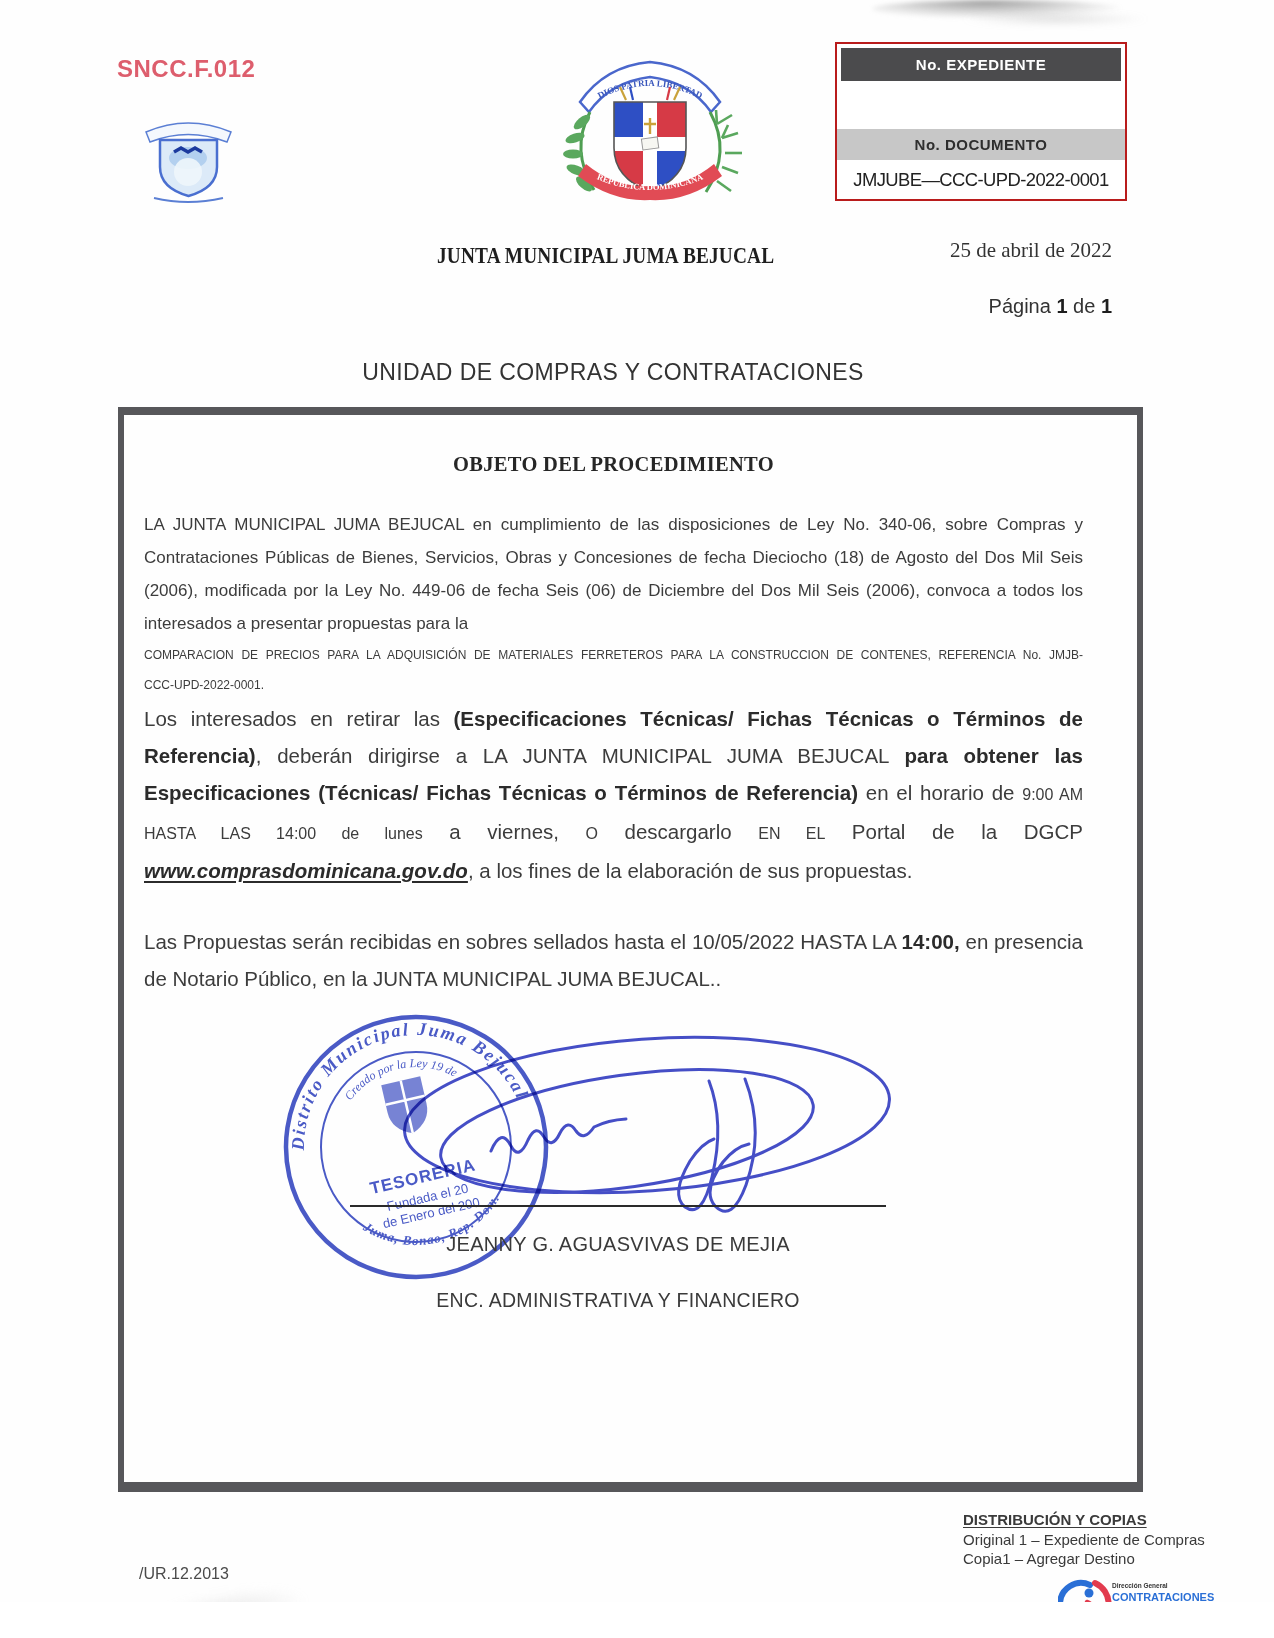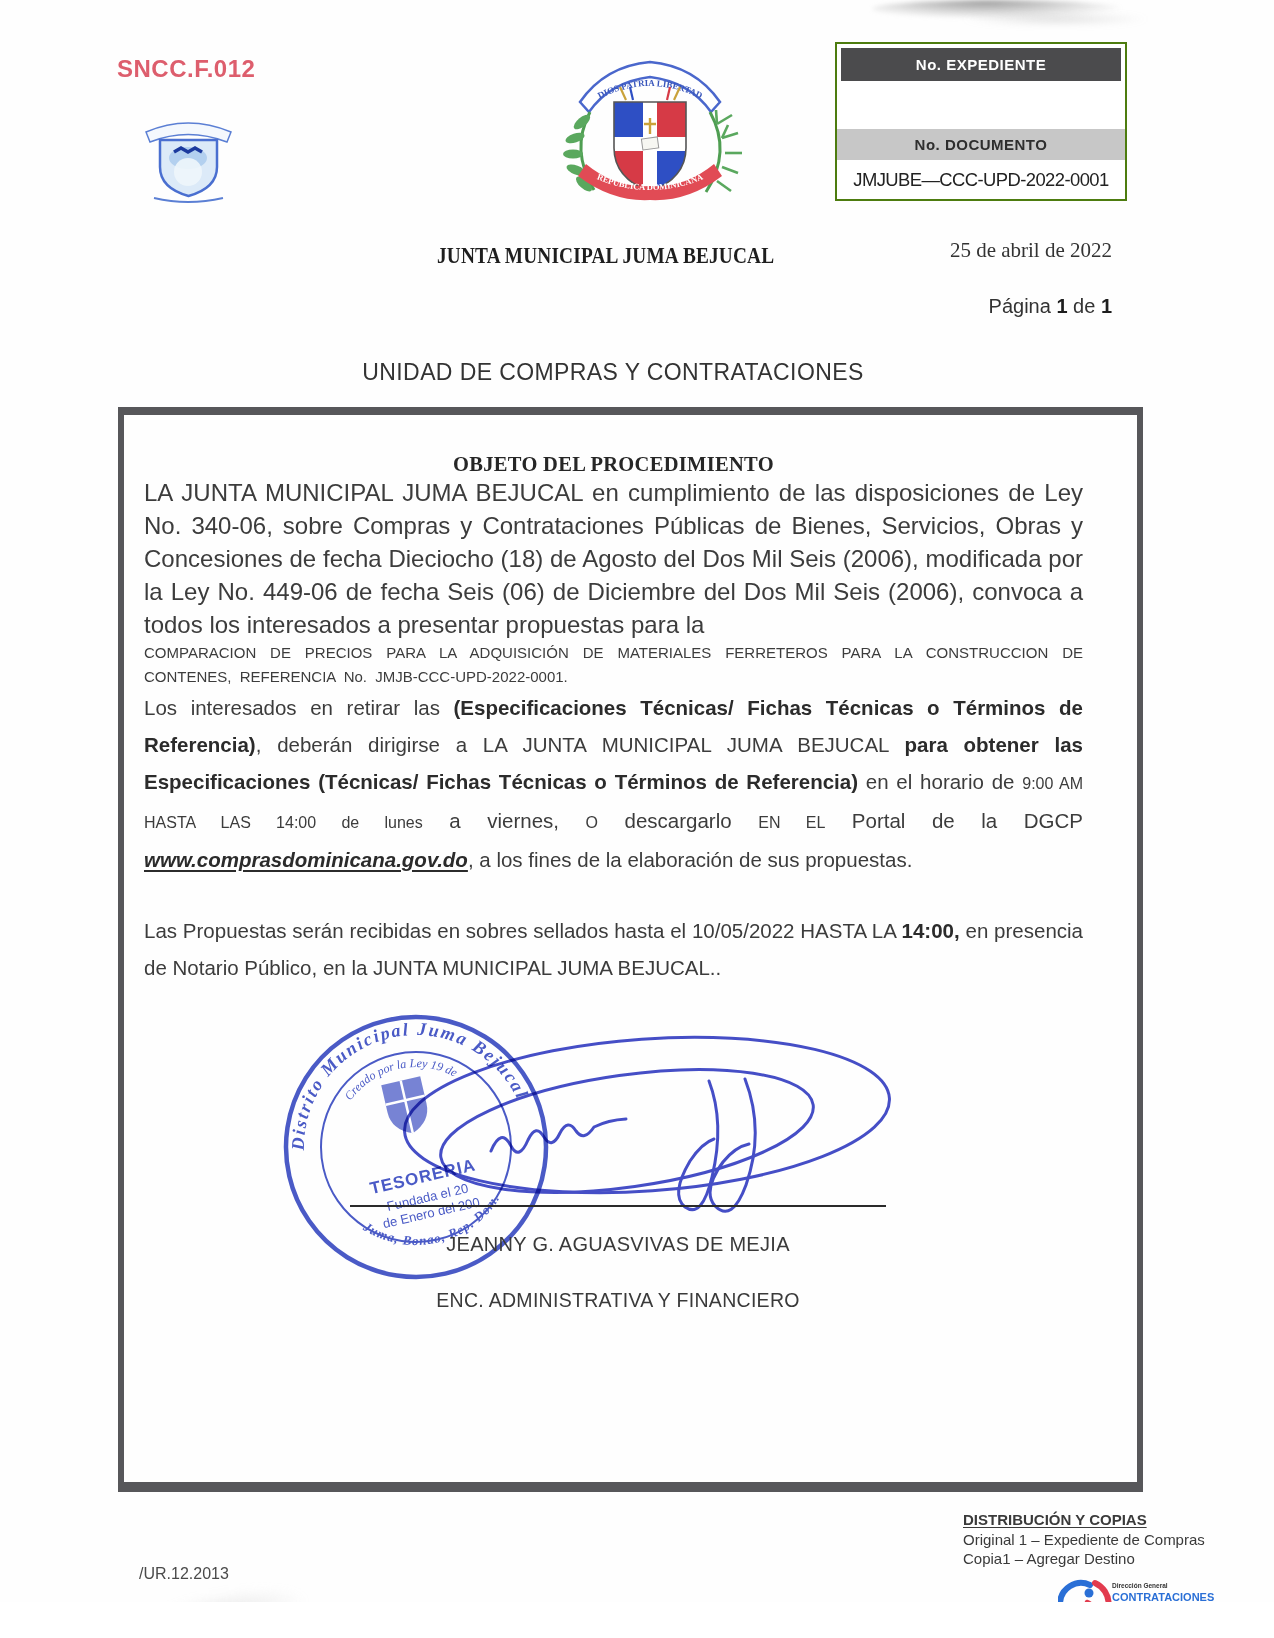--- a/index.html
+++ b/index.html
@@ -15,21 +15,21 @@
     filter:blur(2px);border-radius:50%;}
   .smudge-top2{left:960px;top:12px;width:190px;height:14px;
     background:radial-gradient(ellipse, rgba(150,150,150,.30), transparent 70%);filter:blur(3px);}
   .smudge-bottom{left:138px;top:1592px;width:170px;height:44px;
     background:radial-gradient(ellipse, rgba(190,190,190,.35), transparent 70%);
     transform:rotate(-10deg);filter:blur(4px);}
 
   .form-code{left:117px;top:55px;font-size:24px;font-weight:bold;color:#dd5e6d;letter-spacing:.5px;}
 
   
-  .exp-box{left:835px;top:42px;width:292px;border:2px solid #4d7c0f;background:#fff;box-sizing:border-box;}
+  .exp-box{left:835px;top:42px;width:292px;border:2px solid #b91c1c;background:#fff;box-sizing:border-box;}
   .exp-header{margin:4px;background:#4b4b4d;color:#fff;font-weight:bold;font-size:15px;
     text-align:center;padding:8px 0;letter-spacing:.5px;}
   .exp-empty{height:44px;}
   .doc-header{background:#c7c7c7;color:#2e2e2e;font-weight:bold;font-size:15px;
     text-align:center;padding:7px 0;letter-spacing:.5px;}
   .doc-value{text-align:center;font-size:19px;color:#222;padding:9px 0 8px 0;letter-spacing:-.6px;
     transform:scaleX(.97);transform-origin:center;}
 
   .institution{left:437px;top:243px;font-family:"Liberation Serif",serif;font-weight:bold;
     font-size:23px;color:#1e1e1e;white-space:nowrap;transform:scaleX(.84);transform-origin:left top;letter-spacing:.2px;}
@@ -43,22 +43,22 @@
     border:6px solid #57575a;border-top-width:8px;border-bottom-width:10px;
     padding:0 54px 0 20px;background:transparent;}
   .doc-title{margin-top:40px;text-align:center;font-size:21px;font-weight:bold;color:#2b2b2b;
     text-decoration:underline;text-underline-offset:4px;letter-spacing:.2px;}
   .ref-line{margin-top:50px;text-align:center;font-size:20.5px;color:#2e2e2e;}
   .ref-label{font-weight:bold;text-decoration:underline;text-underline-offset:4px;}
   .ref-value{margin-left:12px;color:#3a3a3a;}
   .section-title{margin-top:38px;text-align:center;font-family:"Liberation Serif",serif;
     font-weight:bold;font-size:20.5px;color:#262626;letter-spacing:.3px;}
   .p{text-align:justify;color:#3c3c3c;}
-  .p1{font-size:24px;line-height:33px;}
-  .p2{font-size:15px;line-height:24px;word-spacing:4px;}
+  .p1{margin-top:32px;font-size:17px;line-height:33px;}
+  .p2{font-size:12px;line-height:30px;word-spacing:4px;}
   .p3{font-size:20.5px;line-height:37px;}
   .p4{margin-top:34px;font-size:20.5px;line-height:37px;}
   .b{font-weight:bold;color:#2b2b2b;}
   .sm{font-size:16px;}
   .lnk{font-weight:bold;font-style:italic;text-decoration:underline;text-underline-offset:3px;color:#2b2b2b;}
 
   
   .stamp{left:152px;top:592px;width:280px;height:280px;opacity:.92;mix-blend-mode:multiply;}
   .scrawl{left:255px;top:598px;width:520px;height:245px;opacity:.95;mix-blend-mode:multiply;}
   .sig-line{left:226px;top:790px;width:536px;border-top:2.5px solid #2a2a2a;height:0;}

